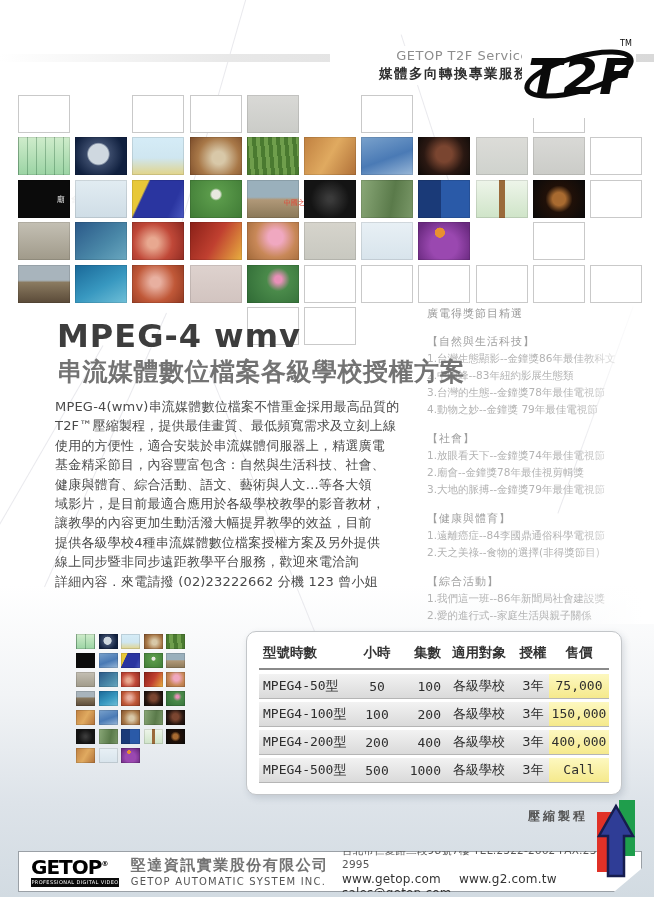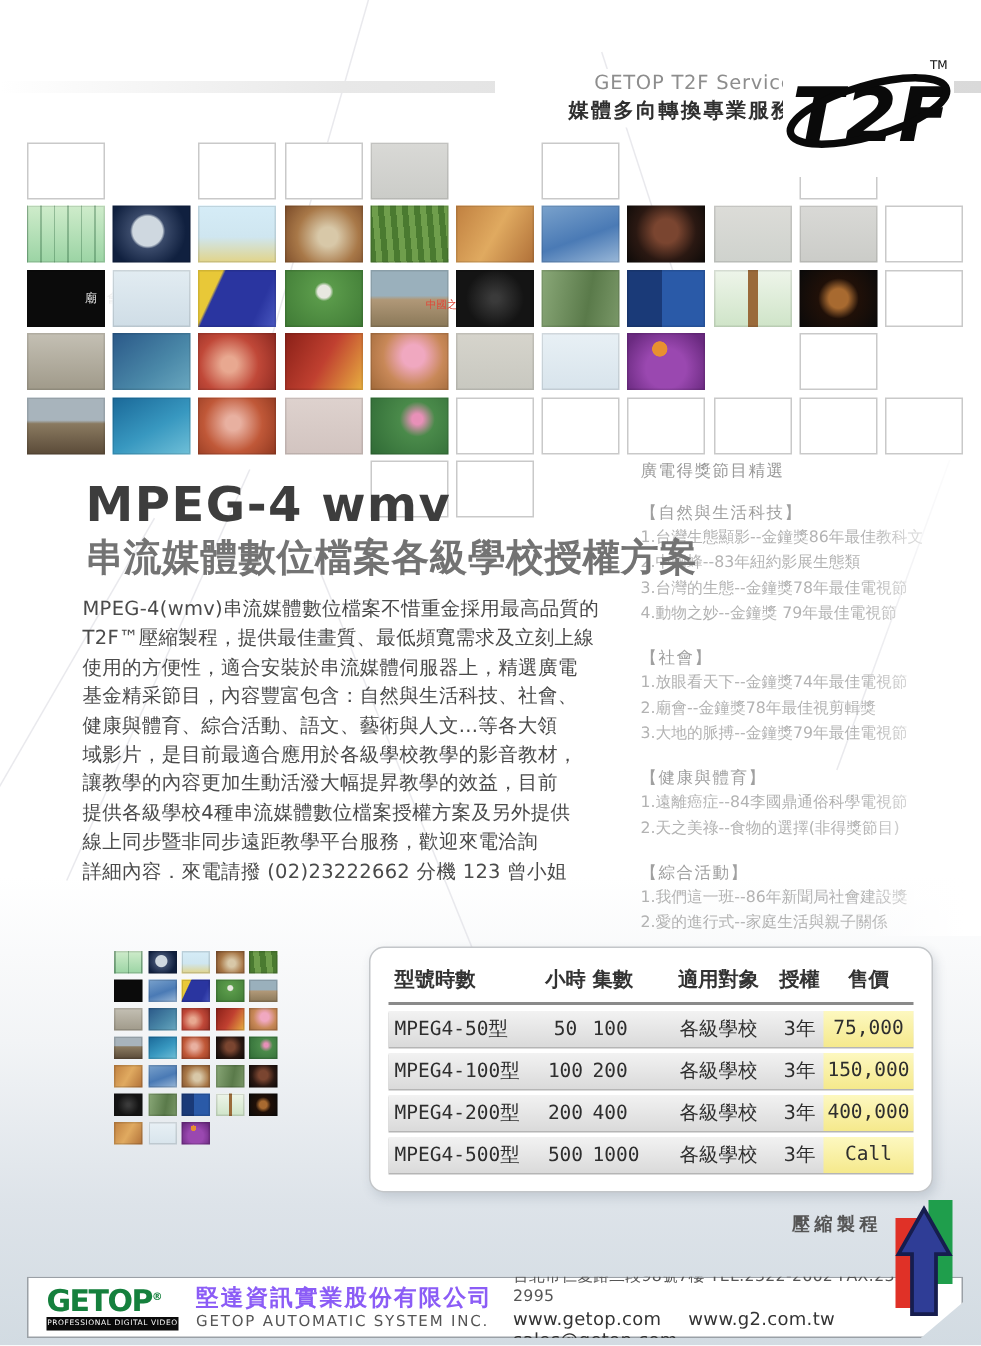--- a/index.html
+++ b/index.html
@@ -81,46 +81,46 @@
 
   
   .price-box{position:absolute;left:246px;top:631px;width:350px;padding:10px 12px 12px 12px;z-index:2;
     background:#fff;border:1px solid #c3c6c9;border-radius:10px;box-shadow:2px 3px 7px rgba(60,80,100,.18);}
   .p-row{display:flex;align-items:center;height:24px;}
   .p-head{font-weight:bold;color:#333;font-size:13.5px;border-bottom:2px solid #8a8a8a;padding-bottom:4px;height:22px;}
   .p-data{margin-top:4px;background:linear-gradient(180deg,#f2f2f2,#dadada);box-shadow:0 1px 0 #b5b5b5;
     font-family:"DejaVu Sans Mono","Liberation Mono",monospace;font-size:13px;color:#2e2e2e;}
   .c-model{width:96px;padding-left:4px;}
   .c-hours{width:36px;text-align:center;}
-  .c-eps{width:46px;text-align:left;}
+  .c-eps{width:46px;text-align:right;}
   .c-target{width:76px;text-align:center;font-family:"DejaVu Sans","Liberation Sans",sans-serif;}
   .c-lic{width:32px;text-align:center;font-family:"DejaVu Sans","Liberation Sans",sans-serif;}
   .c-price{width:60px;text-align:center;}
   .p-data .c-price{background:linear-gradient(180deg,#fdf8c0,#f5e98c);height:24px;line-height:24px;}
 
   
   .mosaic{position:absolute;left:76px;top:634px;width:120px;height:140px;z-index:1;}
   .tile{position:absolute;width:19px;height:15px;box-shadow:inset 0 0 0 1px rgba(0,0,0,.12);}
 
   
   .fund-label{position:absolute;left:528px;top:808px;font-size:12px;font-weight:bold;color:#555;
     letter-spacing:3px;z-index:3;}
   .fund-logo{position:absolute;left:592px;top:798px;z-index:3;}
 
   
   .footer-bar{position:absolute;left:18px;top:851px;width:622px;height:39px;background:#fff;
     border:1px solid #9aa0a6;z-index:2;display:flex;align-items:center;
     clip-path:polygon(0 0,100% 0,100% 42%,95.5% 100%,0 100%);}
   .getop-logo{margin-left:12px;width:92px;}
-  .getop-word{font-size:20px;font-weight:bold;color:#15803d;letter-spacing:-1px;line-height:1;}
+  .getop-word{font-size:20px;font-weight:bold;color:#000000;letter-spacing:-1px;line-height:1;}
   .getop-reg{font-size:7px;vertical-align:super;}
   .getop-sub{margin-top:1px;background:#0a0a0a;color:#fff;font-size:5px;letter-spacing:.4px;
     text-align:center;padding:1.5px 0;width:88px;}
   .company{margin-left:8px;width:206px;}
-  .company-zh{font-size:15px;font-weight:bold;color:#8b5cf6;letter-spacing:1.5px;}
+  .company-zh{font-size:15px;font-weight:bold;color:#737373;letter-spacing:1.5px;}
   .company-en{font-size:10px;color:#555;letter-spacing:1.2px;margin-top:1px;}
   .contact{margin-left:6px;width:300px;}
   .contact-addr{font-size:10.5px;color:#555;letter-spacing:.2px;}
   .contact-web{font-size:12px;color:#333;margin-top:2px;letter-spacing:.2px;}
   .contact-web span{margin-right:14px;}
 </style>
 </head>
 <body>
 
 <div id="page">

